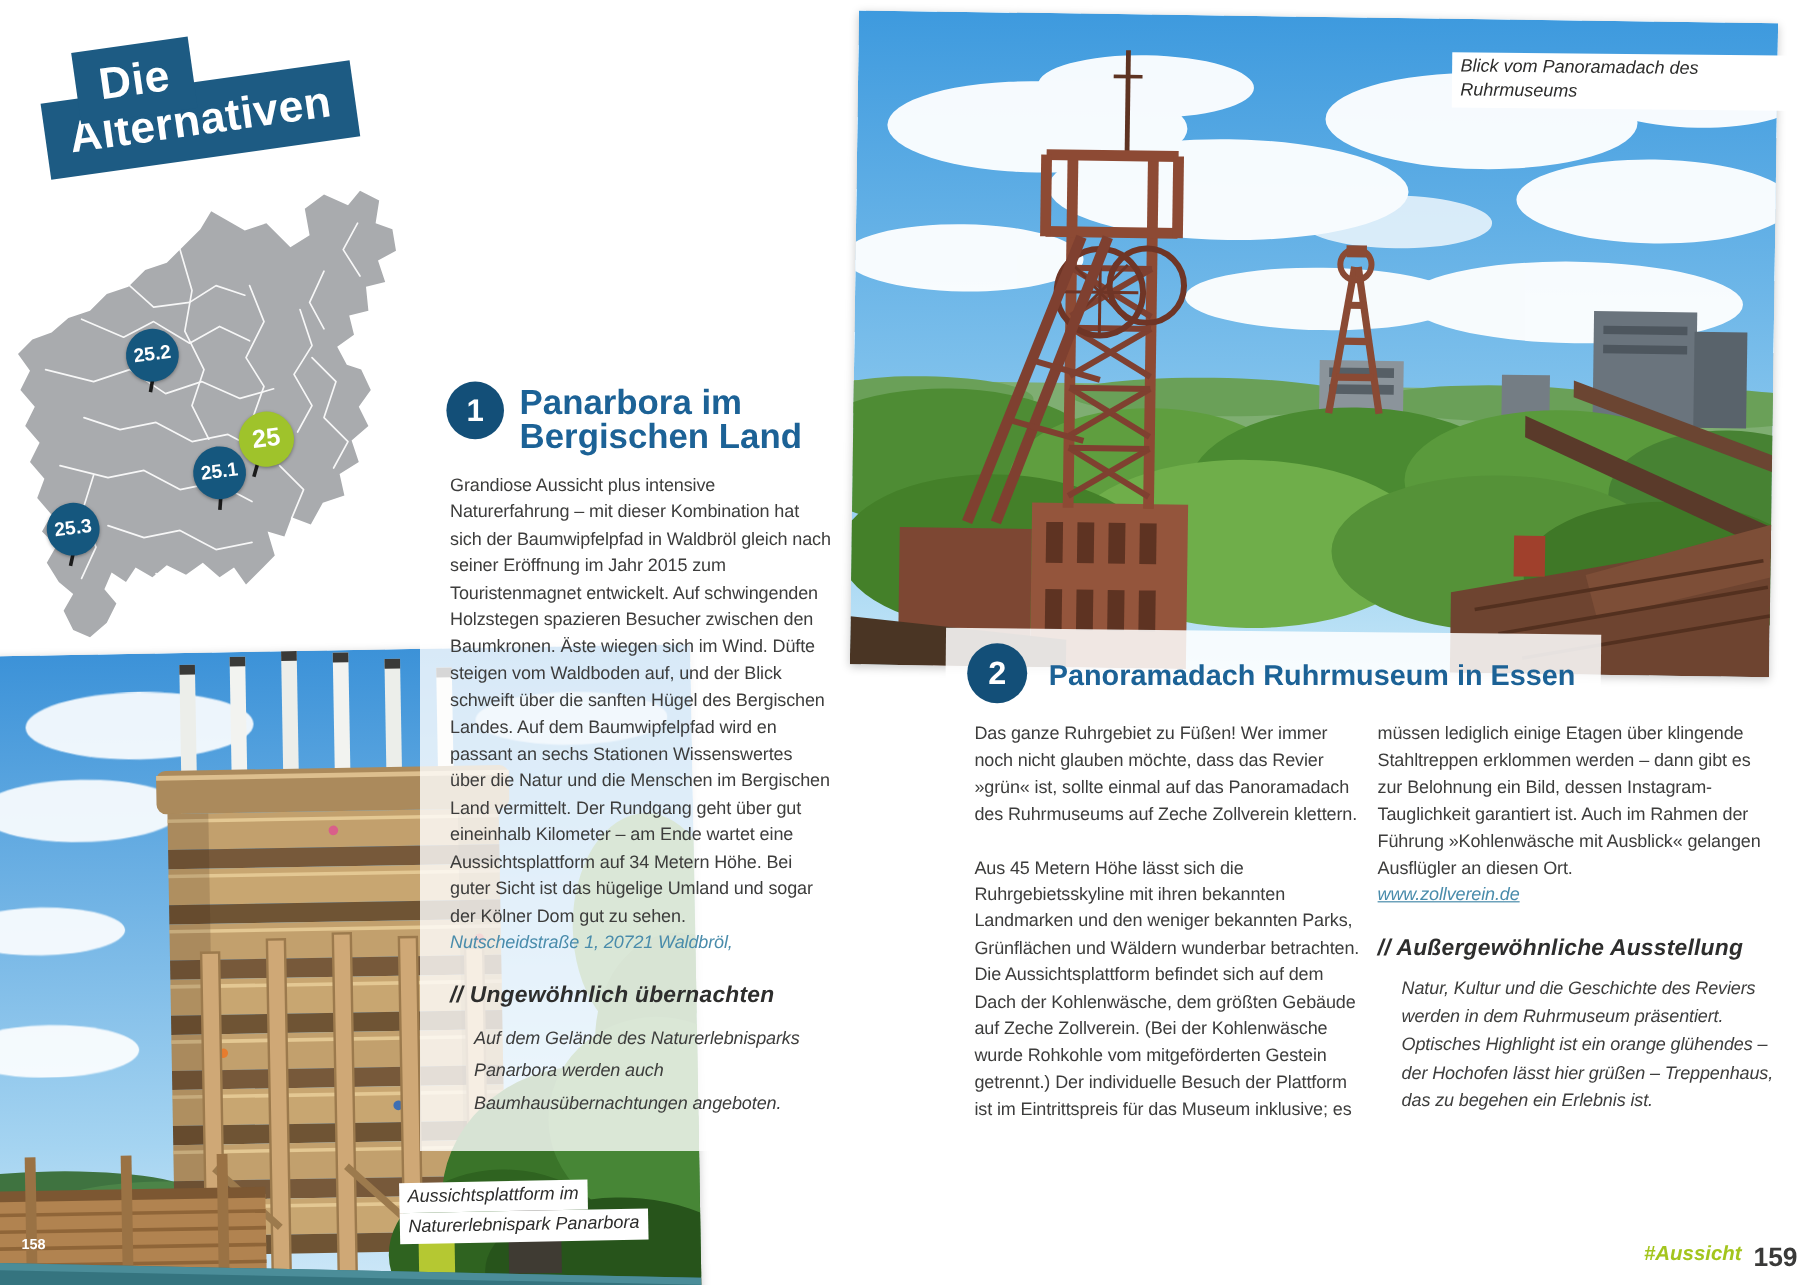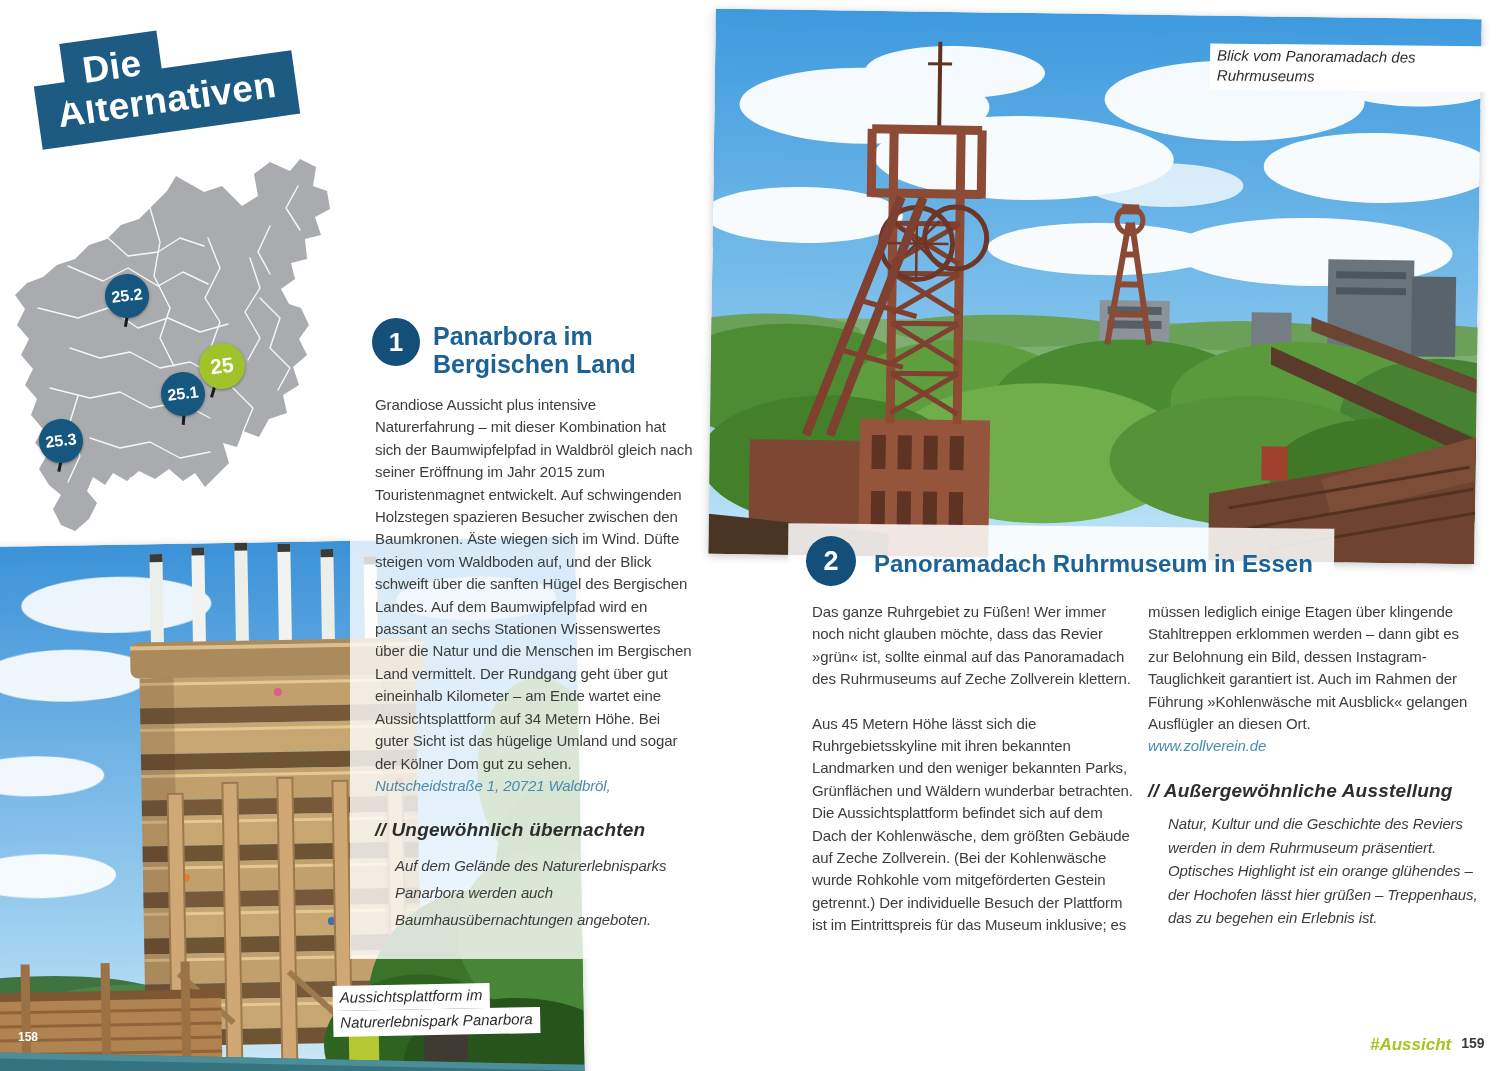--- a/index.html
+++ b/index.html
@@ -32,42 +32,42 @@
   .cap-left{left:333px;top:984px;transform:rotate(-1.1deg);}
   
   .num-circle{position:absolute;border-radius:50%;background:#134f78;color:#fff;
               font-weight:bold;display:flex;align-items:center;justify-content:center;z-index:6;}
   .sec-title{position:absolute;color:#1c6296;font-weight:bold;z-index:6;white-space:pre-line;}
   .panel{position:absolute;background:rgba(255,255,255,.8);z-index:4;}
   .textcol{position:absolute;z-index:6;font-size:15px;line-height:22.4px;letter-spacing:-.1px;}
   .textcol p{margin:0 0 22px 0;}
   .textcol p:last-child{margin-bottom:0;}
   .addr{font-style:italic;color:#4a8cab;}
-  .weblink{font-style:italic;color:#4a8cab;}
+  .weblink{font-style:italic;color:#4a8cab;text-decoration:underline;}
   .tip-title{font-weight:bold;font-style:italic;color:#2e2e2d;font-size:19px;margin:22px 0 10px 0;
              letter-spacing:.2px;}
   .tip-body{font-style:italic;color:#3d3d3c;margin-left:20px;line-height:27px;}
   .tip-body.tight{line-height:23.5px;}
   
   .circle-1{left:372px;top:318px;width:48px;height:48px;font-size:26px;}
-  .title-1{left:433px;top:322px;font-size:25px;line-height:28px;}
+  .title-1{left:433px;top:322px;font-size:29px;line-height:28px;}
   .panel-1{left:350px;top:527px;width:350px;height:432px;}
   .col-1{left:375px;top:394px;width:318px;}
   
   .band-2{left:788px;top:526px;width:546px;height:72px;background:rgba(255,255,255,.86);
           transform:rotate(.6deg);z-index:5;}
   .circle-2{left:806px;top:536px;width:50px;height:50px;font-size:27px;}
   .title-2{left:874px;top:550px;font-size:24px;}
   .col-2a{left:812px;top:601px;width:322px;}
   .col-2b{left:1148px;top:601px;width:330px;}
   
   .pagenum-left{position:absolute;left:18px;top:1030px;color:#fff;font-weight:bold;font-size:12px;z-index:7;}
   .footer-right{position:absolute;left:1370px;top:1035px;display:flex;gap:10px;align-items:flex-start;z-index:7;}
   .hashtag{color:#a3c51d;font-weight:bold;font-style:italic;font-size:17px;}
-  .pagenum-right{color:#3a3a39;font-weight:bold;font-size:14px;}
+  .pagenum-right{color:#3a3a39;font-weight:bold;font-size:22px;}
 </style>
 </head>
 <body>
 
 <div class="page">
 
   <div class="photo photo-right">
     <svg width="766" height="545" viewBox="0 0 766 545">
       <defs>
         <linearGradient id="sky1" x1="0" y1="0" x2="0" y2="1">

